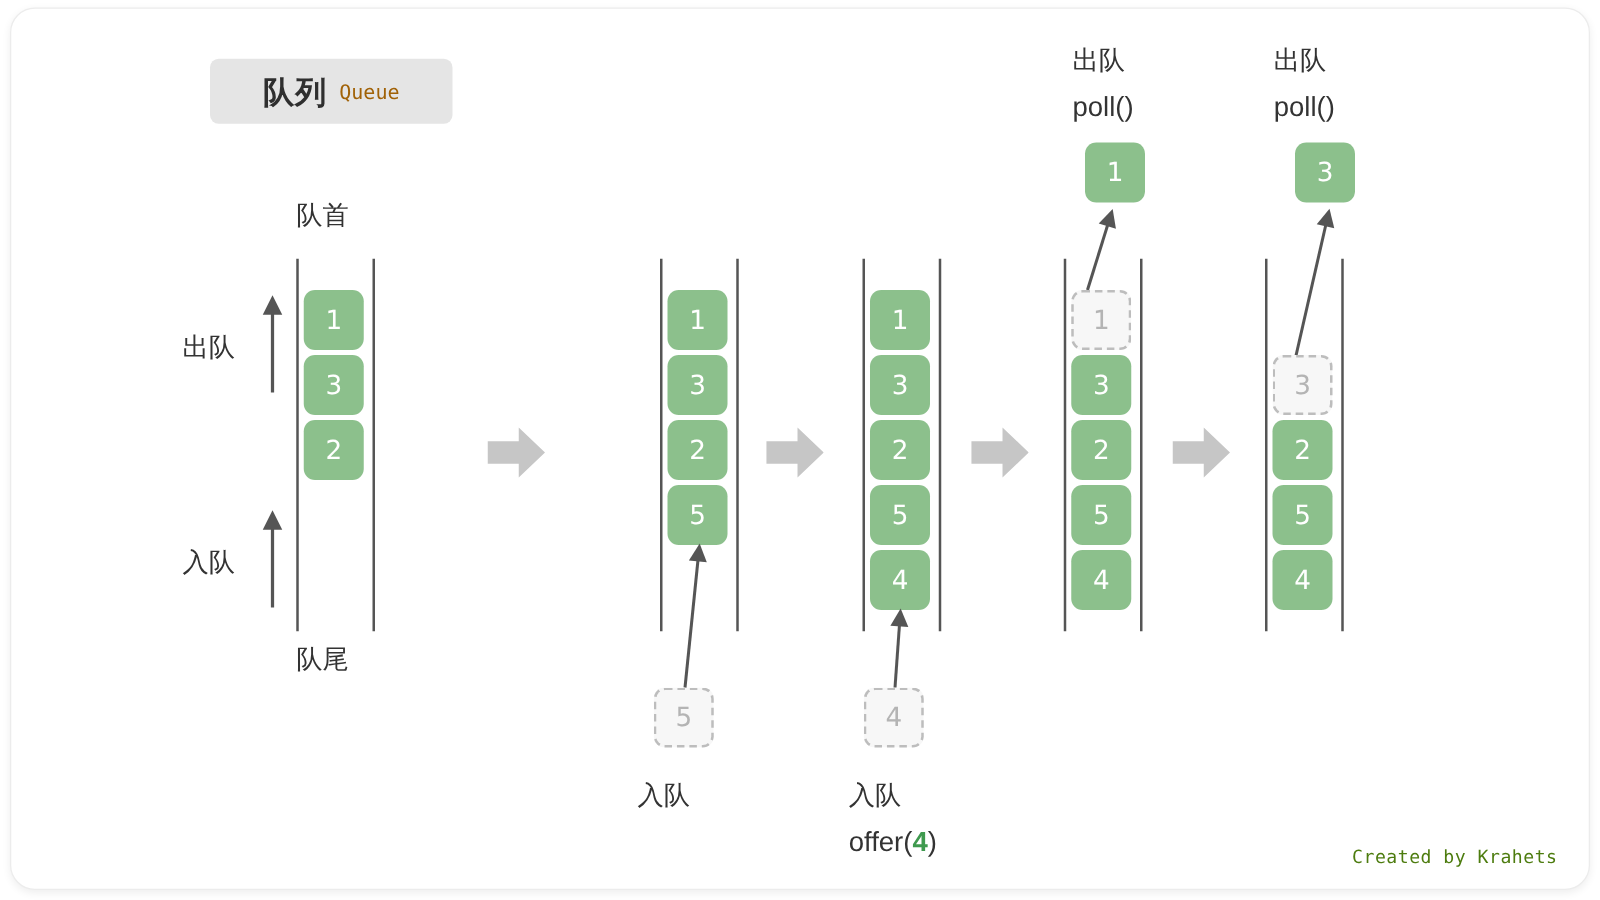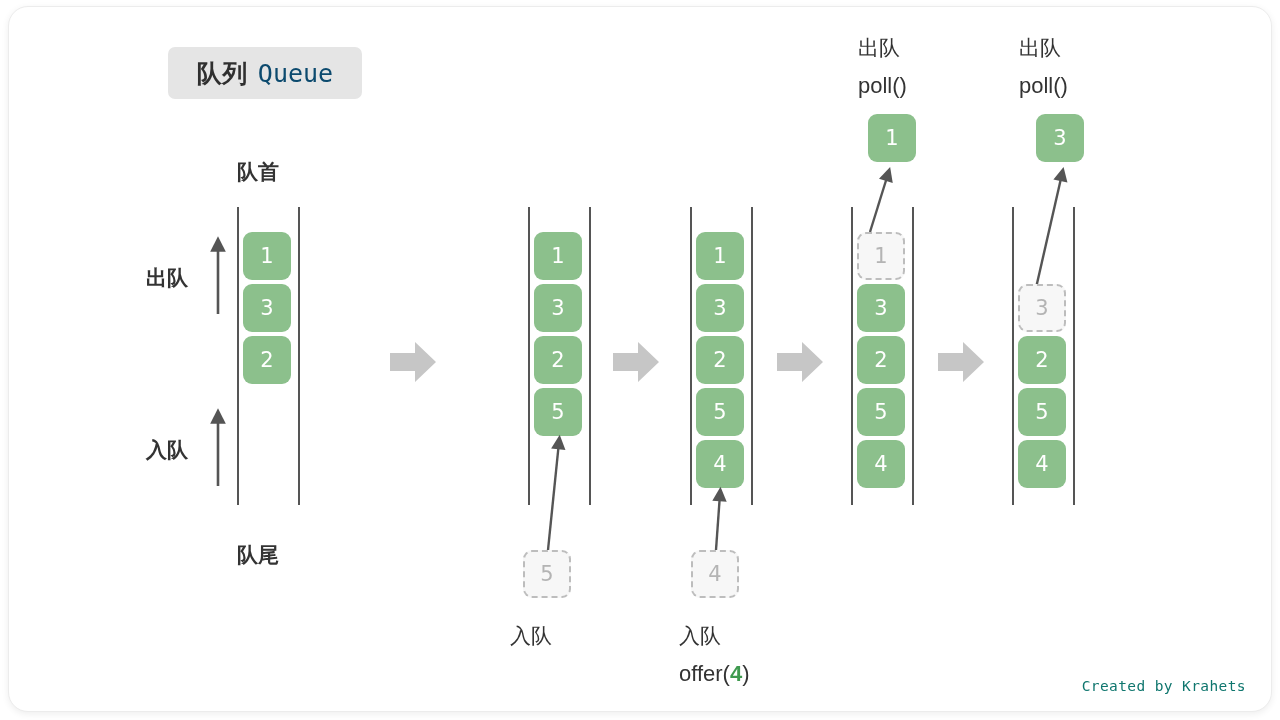--- a/index.html
+++ b/index.html
@@ -47,29 +47,29 @@
     gap: 10px;
   }
   .title-cn {
     font-size: 25px;
     font-weight: bold;
     color: #2f2f2f;
     letter-spacing: 0.5px;
   }
   .title-en {
     font-family: "DejaVu Sans Mono", "Liberation Mono", monospace;
-    font-size: 25px;
-    color: #0c4a6e;
+    font-size: 16px;
+    color: #a16207;
   }
 
   
   .cn-label {
     position: absolute;
     font-size: 21px;
-    font-weight: bold;
+    font-weight: normal;
     color: #333333;
     white-space: nowrap;
   }
   .op-label {
     position: absolute;
     white-space: nowrap;
     line-height: 37px;
     text-align: left;
   }
   .op-cn {
@@ -124,37 +124,37 @@
   
   .thin-arrow { position: absolute; }
 
   
   .credit {
     position: absolute;
     right: 34px;
     bottom: 26px;
     font-family: "DejaVu Sans Mono", "Liberation Mono", monospace;
     font-size: 14.5px;
-    color: #0f766e;
+    color: #4d7c0f;
     letter-spacing: 0.4px;
   }
 </style>
 </head>
 <body>
 
 <div id="canvas">
   <div class="frame"></div>
 
   <div class="title-chip">
     <span class="title-cn">队列</span>
     <span class="title-en">Queue</span>
   </div>
 
   <div class="cn-label" style="left:237px; top:158px;">队首</div>
-  <div class="cn-label" style="left:237px; top:541px;">队尾</div>
+  <div class="cn-label" style="left:237px; top:513px;">队尾</div>
 
   <div class="cn-label" style="left:146px; top:264px;">出队</div>
   <div class="cn-label" style="left:146px; top:436px;">入队</div>
 
   <svg class="thin-arrow" style="left:204px; top:236px;" width="28" height="80">
     <defs>
       <marker id="ah-dark" markerWidth="8" markerHeight="8" refX="4" refY="4" orient="auto">
         <path d="M1,1 L7,4 L1,7 z" fill="#555555"></path>
       </marker>
     </defs>

